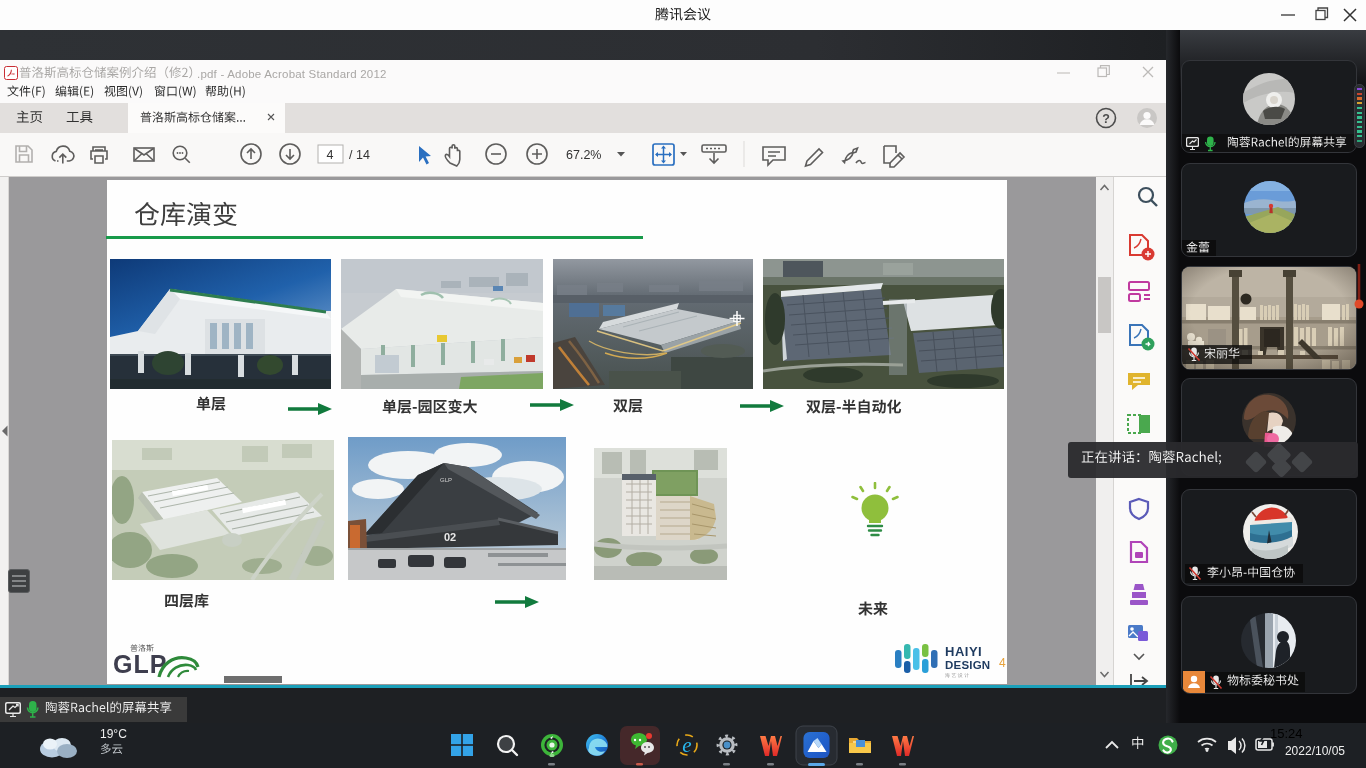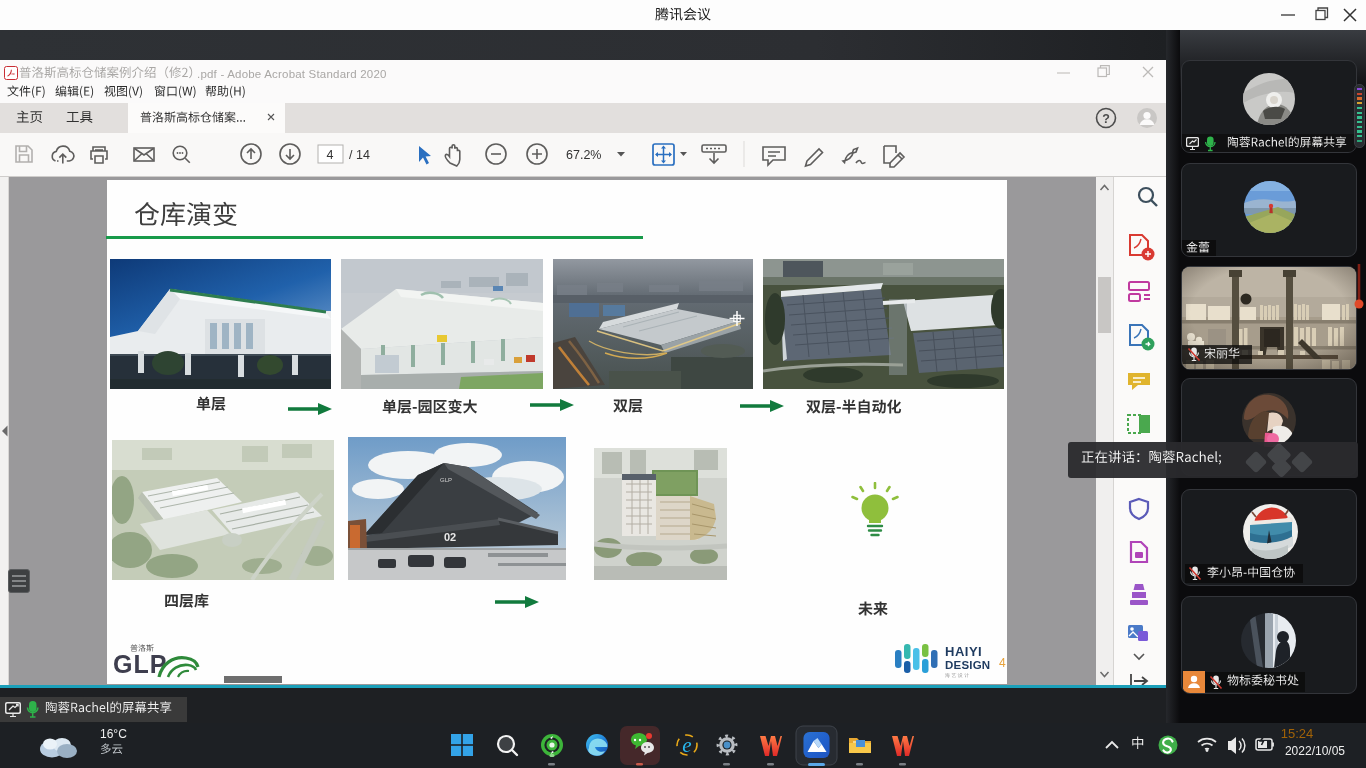--- a/index.html
+++ b/index.html
@@ -22,21 +22,21 @@
     <div class="ab" style="left:0;top:60px;width:1166px;height:25px;background:#fbfafa"></div>
     <svg class="ab" style="left:4px;top:66px" width="14" height="14" viewBox="0 0 14 14">
 <rect x="0.5" y="0.5" width="13" height="13" rx="2" fill="#fff" stroke="#c92e34" stroke-width="1"></rect>
 <path d="M3 10c1.5-.5 3-2.5 3.6-4.5.3-1.2.1-2 .6-2s.8.8.5 2c-.3 1.4-1.5 3.5-2.8 4.4-.8.5-1.9.6-1.9.1zM6 8c1.3-.6 3.3-.8 4.3-.4.9.3.6 1-.2.9C9 8.4 7 8.2 6 8z" fill="#c92e34"></path>
 </svg>
     <div style="position:absolute;left:19px;top:66px">
       <svg width="182" height="13" viewBox="0 0 182 13" style="display:block;overflow:visible">
         <path transform="translate(0 11.0)" fill="#a9a7a5" d="M1.9 -7.7C2.3 -7.2 2.7 -6.4 2.9 -5.9L3.7 -6.2C3.6 -6.7 3.1 -7.5 2.7 -8.0ZM9.7 -8.1C9.5 -7.5 9.0 -6.6 8.7 -6.1L9.4 -5.9C9.8 -6.4 10.2 -7.1 10.6 -7.8ZM8.6 -10.5C8.4 -10.1 8.1 -9.4 7.8 -9.0L4.1 -9.0L4.6 -9.2C4.5 -9.6 4.1 -10.1 3.7 -10.5L2.9 -10.2C3.2 -9.9 3.6 -9.4 3.7 -9.0L1.4 -9.0L1.4 -8.2L4.5 -8.2L4.5 -5.7L0.7 -5.7L0.7 -5.0L11.9 -5.0L11.9 -5.7L7.9 -5.7L7.9 -8.2L11.3 -8.2L11.3 -9.0L8.8 -9.0C9.0 -9.3 9.3 -9.8 9.6 -10.2ZM5.4 -8.2L7.0 -8.2L7.0 -5.7L5.4 -5.7ZM3.3 -1.5L9.3 -1.5L9.3 -0.2L3.3 -0.2ZM3.3 -2.2L3.3 -3.4L9.3 -3.4L9.3 -2.2ZM2.4 -4.2L2.4 1.0L3.3 1.0L3.3 0.6L9.3 0.6L9.3 0.9L10.2 0.9L10.2 -4.2ZM13.3 0.2L14.2 0.8C14.8 -0.3 15.5 -1.7 16.1 -2.9L15.4 -3.5C14.7 -2.2 13.9 -0.7 13.3 0.2ZM13.6 -9.7C14.4 -9.3 15.4 -8.8 15.9 -8.3L16.4 -9.1C15.9 -9.5 14.9 -10.1 14.2 -10.4ZM13.0 -6.3C13.8 -6.0 14.8 -5.4 15.2 -5.0L15.8 -5.8C15.3 -6.2 14.3 -6.7 13.5 -7.0ZM18.9 -10.5C18.3 -8.9 17.2 -7.4 15.9 -6.4C16.1 -6.3 16.5 -6.0 16.7 -5.8C17.2 -6.3 17.7 -6.8 18.2 -7.5C18.6 -6.8 19.1 -6.2 19.7 -5.6C18.6 -4.8 17.3 -4.1 15.9 -3.7C16.1 -3.6 16.3 -3.2 16.4 -3.0C16.8 -3.1 17.1 -3.2 17.5 -3.4L17.5 1.0L18.4 1.0L18.4 0.5L22.4 0.5L22.4 1.0L23.3 1.0L23.3 -3.4C23.6 -3.3 23.8 -3.2 24.1 -3.2C24.2 -3.4 24.5 -3.8 24.7 -4.0C23.2 -4.3 22.0 -4.9 21.0 -5.6C22.0 -6.5 22.7 -7.6 23.2 -8.9L22.6 -9.2L22.4 -9.2L19.3 -9.2C19.5 -9.5 19.6 -9.9 19.8 -10.3ZM18.4 -0.3L18.4 -2.8L22.4 -2.8L22.4 -0.3ZM18.0 -3.6C18.8 -4.0 19.6 -4.5 20.4 -5.0C21.1 -4.5 21.9 -4.0 22.9 -3.6ZM21.9 -8.3C21.5 -7.5 21.0 -6.8 20.3 -6.2C19.6 -6.8 19.1 -7.5 18.7 -8.2L18.8 -8.3ZM27.2 -1.8C26.9 -1.0 26.3 -0.2 25.6 0.3C25.9 0.5 26.2 0.7 26.4 0.9C27.0 0.3 27.7 -0.6 28.1 -1.5ZM28.9 -1.4C29.4 -0.9 29.9 -0.2 30.1 0.2L30.9 -0.2C30.6 -0.6 30.1 -1.3 29.7 -1.8ZM29.8 -10.4L29.8 -8.8L27.6 -8.8L27.6 -10.4L26.7 -10.4L26.7 -8.8L25.7 -8.8L25.7 -8.0L26.7 -8.0L26.7 -2.9L25.5 -2.9L25.5 -2.1L31.7 -2.1L31.7 -2.9L30.7 -2.9L30.7 -8.0L31.6 -8.0L31.6 -8.8L30.7 -8.8L30.7 -10.4ZM27.6 -8.0L29.8 -8.0L29.8 -6.9L27.6 -6.9ZM27.6 -6.1L29.8 -6.1L29.8 -4.9L27.6 -4.9ZM27.6 -4.2L29.8 -4.2L29.8 -2.9L27.6 -2.9ZM32.1 -9.2L32.1 -4.9C32.1 -2.9 31.9 -1.0 30.4 0.6C30.7 0.8 30.9 1.0 31.1 1.2C32.7 -0.5 33.0 -2.6 33.0 -4.9L33.0 -5.4L34.8 -5.4L34.8 1.0L35.7 1.0L35.7 -5.4L37.0 -5.4L37.0 -6.3L33.0 -6.3L33.0 -8.6C34.4 -8.9 35.9 -9.3 36.9 -9.8L36.2 -10.5C35.2 -10.0 33.5 -9.5 32.1 -9.2ZM41.1 -7.0L46.5 -7.0L46.5 -5.9L41.1 -5.9ZM40.1 -7.7L40.1 -5.2L47.5 -5.2L47.5 -7.7ZM43.0 -10.3L43.4 -9.2L38.2 -9.2L38.2 -8.4L49.2 -8.4L49.2 -9.2L44.4 -9.2C44.3 -9.6 44.1 -10.1 43.9 -10.5ZM38.7 -4.5L38.7 1.0L39.6 1.0L39.6 -3.7L47.9 -3.7L47.9 0.0C47.9 0.2 47.8 0.2 47.7 0.2C47.5 0.2 46.9 0.2 46.4 0.2C46.5 0.4 46.6 0.7 46.7 0.9C47.5 0.9 48.0 0.9 48.4 0.8C48.7 0.7 48.8 0.5 48.8 0.0L48.8 -4.5ZM41.0 -2.9L41.0 0.3L41.9 0.3L41.9 -0.4L46.3 -0.4L46.3 -2.9ZM41.9 -2.2L45.5 -2.2L45.5 -1.1L41.9 -1.1ZM55.8 -9.6L55.8 -8.7L61.3 -8.7L61.3 -9.6ZM59.7 -4.1C60.3 -2.8 60.9 -1.2 61.1 -0.2L62.0 -0.5C61.8 -1.5 61.1 -3.1 60.5 -4.3ZM56.1 -4.3C55.8 -3.0 55.2 -1.6 54.5 -0.7C54.8 -0.6 55.1 -0.4 55.3 -0.2C56.0 -1.2 56.6 -2.6 57.0 -4.1ZM55.3 -6.6L55.3 -5.7L58.0 -5.7L58.0 -0.2C58.0 -0.1 57.9 -0.0 57.7 0.0C57.5 0.0 57.0 0.0 56.3 -0.0C56.4 0.3 56.6 0.7 56.6 1.0C57.5 1.0 58.1 0.9 58.4 0.8C58.8 0.6 58.9 0.3 58.9 -0.2L58.9 -5.7L62.0 -5.7L62.0 -6.6ZM52.5 -10.5L52.5 -7.9L50.6 -7.9L50.6 -7.0L52.3 -7.0C51.9 -5.4 51.1 -3.6 50.3 -2.7C50.5 -2.5 50.7 -2.1 50.8 -1.8C51.5 -2.6 52.1 -3.9 52.5 -5.3L52.5 1.0L53.5 1.0L53.5 -5.6C53.9 -4.9 54.4 -4.2 54.6 -3.8L55.1 -4.5C54.9 -4.9 53.8 -6.2 53.5 -6.6L53.5 -7.0L55.1 -7.0L55.1 -7.9L53.5 -7.9L53.5 -10.5ZM68.7 -10.5C67.5 -8.5 65.2 -6.7 62.9 -5.7C63.1 -5.5 63.4 -5.1 63.6 -4.9C64.2 -5.2 64.8 -5.5 65.4 -5.9L65.4 -1.0C65.4 0.4 65.9 0.7 67.6 0.7C68.0 0.7 70.8 0.7 71.2 0.7C72.8 0.7 73.2 0.2 73.3 -1.8C73.0 -1.8 72.6 -2.0 72.4 -2.1C72.3 -0.6 72.1 -0.2 71.2 -0.2C70.6 -0.2 68.1 -0.2 67.6 -0.2C66.5 -0.2 66.3 -0.4 66.3 -1.0L66.3 -5.2L71.1 -5.2C71.0 -3.7 70.9 -3.0 70.7 -2.8C70.6 -2.8 70.5 -2.7 70.3 -2.7C70.1 -2.7 69.4 -2.7 68.7 -2.8C68.8 -2.6 69.0 -2.2 69.0 -2.0C69.7 -1.9 70.3 -1.9 70.7 -2.0C71.1 -2.0 71.3 -2.0 71.5 -2.3C71.8 -2.6 71.9 -3.5 72.0 -5.6C72.0 -5.8 72.0 -6.1 72.0 -6.1L65.6 -6.1C66.8 -6.9 67.9 -7.9 68.8 -9.0C70.3 -7.2 72.0 -6.1 74.0 -5.1C74.1 -5.3 74.4 -5.7 74.6 -5.9C72.6 -6.8 70.8 -7.9 69.3 -9.7L69.6 -10.1ZM78.6 -9.4C79.2 -8.8 79.8 -8.1 80.0 -7.6L80.7 -8.1C80.4 -8.6 79.8 -9.3 79.3 -9.8ZM80.9 -6.7L80.9 -5.9L83.3 -5.9C82.5 -5.0 81.5 -4.3 80.5 -3.7C80.7 -3.5 81.0 -3.2 81.1 -3.0C81.5 -3.2 81.8 -3.4 82.1 -3.6L82.1 1.0L82.9 1.0L82.9 0.3L85.6 0.3L85.6 0.9L86.4 0.9L86.4 -4.5L83.1 -4.5C83.6 -4.9 84.0 -5.4 84.4 -5.9L87.0 -5.9L87.0 -6.7L85.1 -6.7C85.8 -7.7 86.4 -8.7 86.9 -9.9L86.0 -10.1C85.8 -9.5 85.5 -9.0 85.2 -8.4L85.2 -9.1L83.8 -9.1L83.8 -10.5L82.9 -10.5L82.9 -9.1L81.3 -9.1L81.3 -8.3L82.9 -8.3L82.9 -6.7ZM83.8 -8.3L85.1 -8.3C84.8 -7.7 84.4 -7.2 84.0 -6.7L83.8 -6.7ZM82.9 -1.8L85.6 -1.8L85.6 -0.5L82.9 -0.5ZM82.9 -2.5L82.9 -3.7L85.6 -3.7L85.6 -2.5ZM79.3 0.6C79.5 0.3 79.8 0.1 81.6 -1.0C81.5 -1.2 81.4 -1.5 81.3 -1.7L80.1 -1.0L80.1 -6.5L78.1 -6.5L78.1 -5.6L79.3 -5.6L79.3 -1.2C79.3 -0.7 79.0 -0.4 78.9 -0.2C79.0 -0.1 79.2 0.3 79.3 0.6ZM77.7 -10.5C77.2 -8.6 76.3 -6.7 75.3 -5.4C75.5 -5.2 75.7 -4.7 75.8 -4.5C76.1 -5.0 76.4 -5.5 76.7 -6.0L76.7 1.0L77.6 1.0L77.6 -7.7C77.9 -8.5 78.2 -9.4 78.5 -10.3ZM88.2 -2.9L88.2 -2.1L92.5 -2.1C91.4 -1.1 89.6 -0.3 87.9 0.1C88.1 0.2 88.4 0.6 88.5 0.8C90.2 0.4 92.1 -0.6 93.2 -1.8L93.2 1.0L94.2 1.0L94.2 -1.8C95.4 -0.6 97.3 0.4 99.0 0.9C99.2 0.6 99.5 0.2 99.7 0.1C98.0 -0.3 96.1 -1.1 95.0 -2.1L99.4 -2.1L99.4 -2.9L94.2 -2.9L94.2 -3.9L93.2 -3.9L93.2 -2.9ZM92.9 -10.3L93.3 -9.6L88.5 -9.6L88.5 -7.8L89.4 -7.8L89.4 -8.8L98.2 -8.8L98.2 -7.8L99.1 -7.8L99.1 -9.6L94.3 -9.6C94.2 -9.9 93.9 -10.3 93.7 -10.6ZM95.8 -6.7C95.4 -6.1 94.8 -5.7 94.0 -5.3C93.2 -5.5 92.2 -5.7 91.3 -5.8C91.6 -6.1 91.9 -6.4 92.2 -6.7ZM89.9 -5.3C90.8 -5.2 91.8 -5.0 92.7 -4.9C91.5 -4.5 90.0 -4.3 88.3 -4.2C88.4 -4.0 88.5 -3.7 88.6 -3.5C90.9 -3.6 92.8 -4.0 94.2 -4.5C95.8 -4.2 97.2 -3.8 98.2 -3.4L99.0 -4.1C98.0 -4.4 96.7 -4.8 95.2 -5.1C95.9 -5.5 96.4 -6.0 96.8 -6.7L99.2 -6.7L99.2 -7.5L92.9 -7.5C93.2 -7.8 93.4 -8.1 93.6 -8.3L92.8 -8.6C92.5 -8.2 92.2 -7.9 91.9 -7.5L88.3 -7.5L88.3 -6.7L91.2 -6.7C90.8 -6.2 90.3 -5.7 89.9 -5.3ZM108.6 -9.1L108.6 -2.1L109.5 -2.1L109.5 -9.1ZM110.7 -10.4L110.7 -0.3C110.7 -0.1 110.6 -0.0 110.4 0.0C110.2 0.0 109.5 0.0 108.8 -0.0C108.9 0.2 109.0 0.7 109.1 0.9C110.0 0.9 110.7 0.9 111.0 0.7C111.4 0.6 111.5 0.3 111.5 -0.3L111.5 -10.4ZM104.5 -3.6C104.9 -3.3 105.4 -2.9 105.8 -2.5C105.2 -1.2 104.5 -0.3 103.6 0.3C103.8 0.5 104.0 0.8 104.2 1.0C106.1 -0.3 107.4 -2.9 107.8 -6.9L107.3 -7.1L107.1 -7.0L105.5 -7.0C105.7 -7.7 105.8 -8.3 106.0 -8.9L108.1 -8.9L108.1 -9.8L103.7 -9.8L103.7 -8.9L105.0 -8.9C104.7 -6.9 104.0 -5.1 103.1 -3.8C103.3 -3.7 103.7 -3.4 103.8 -3.2C104.4 -4.0 104.9 -5.0 105.2 -6.2L106.8 -6.2C106.7 -5.1 106.5 -4.2 106.2 -3.4C105.8 -3.7 105.4 -4.0 105.0 -4.3ZM102.7 -10.5C102.2 -8.7 101.4 -6.9 100.4 -5.7C100.6 -5.4 100.8 -4.9 100.9 -4.7C101.2 -5.1 101.5 -5.6 101.8 -6.0L101.8 1.0L102.7 1.0L102.7 -7.8C103.0 -8.6 103.3 -9.4 103.5 -10.2ZM120.7 -5.6L120.7 1.0L121.6 1.0L121.6 -5.6ZM116.0 -5.6L116.0 -4.0C116.0 -2.5 115.7 -0.9 113.4 0.3C113.6 0.5 114.0 0.8 114.1 1.0C116.7 -0.3 117.0 -2.3 117.0 -4.0L117.0 -5.6ZM118.7 -10.6C117.6 -8.6 115.2 -6.8 112.9 -6.0C113.1 -5.7 113.3 -5.3 113.4 -5.1C115.4 -5.9 117.4 -7.4 118.8 -9.0C120.0 -7.4 122.0 -5.9 124.0 -5.2C124.2 -5.5 124.5 -5.9 124.7 -6.1C122.6 -6.7 120.4 -8.2 119.3 -9.8L119.5 -10.1ZM125.5 -0.7L125.7 0.2C126.9 -0.1 128.5 -0.5 130.1 -0.9L130.0 -1.7C128.3 -1.3 126.6 -0.9 125.5 -0.7ZM125.8 -5.3C125.9 -5.4 126.2 -5.5 128.0 -5.7C127.4 -4.8 126.8 -4.2 126.5 -3.9C126.2 -3.5 125.8 -3.2 125.6 -3.1C125.7 -2.9 125.8 -2.5 125.8 -2.3C126.1 -2.4 126.6 -2.6 130.1 -3.3C130.1 -3.5 130.1 -3.8 130.1 -4.0L127.2 -3.5C128.2 -4.6 129.2 -6.0 130.1 -7.3L129.4 -7.8C129.1 -7.4 128.8 -6.9 128.6 -6.5L126.7 -6.3C127.5 -7.4 128.3 -8.7 128.8 -10.1L128.0 -10.5C127.5 -9.0 126.5 -7.3 126.2 -6.9C125.9 -6.5 125.7 -6.2 125.4 -6.2C125.6 -5.9 125.7 -5.5 125.8 -5.3ZM130.7 -4.2L130.7 1.0L131.6 1.0L131.6 0.4L135.5 0.4L135.5 0.9L136.4 0.9L136.4 -4.2ZM131.6 -0.5L131.6 -3.3L135.5 -3.3L135.5 -0.5ZM130.2 -9.9L130.2 -9.0L132.3 -9.0C132.1 -7.5 131.6 -6.1 129.8 -5.3C130.0 -5.2 130.3 -4.9 130.4 -4.6C132.3 -5.5 133.0 -7.2 133.3 -9.0L135.6 -9.0C135.5 -7.0 135.4 -6.1 135.2 -5.9C135.1 -5.8 135.0 -5.8 134.8 -5.8C134.6 -5.8 134.1 -5.8 133.5 -5.8C133.7 -5.6 133.8 -5.2 133.8 -5.0C134.3 -4.9 134.9 -4.9 135.2 -5.0C135.5 -5.0 135.8 -5.1 136.0 -5.3C136.3 -5.7 136.4 -6.7 136.6 -9.5C136.6 -9.6 136.6 -9.9 136.6 -9.9ZM146.2 -4.8C146.2 -2.3 147.2 -0.3 148.7 1.2L149.4 0.8C148.0 -0.7 147.1 -2.5 147.1 -4.8C147.1 -7.0 148.0 -8.8 149.4 -10.3L148.7 -10.7C147.2 -9.2 146.2 -7.2 146.2 -4.8ZM158.7 -4.8C158.1 -4.2 156.8 -3.6 155.7 -3.2C155.8 -3.1 156.1 -2.9 156.2 -2.7C157.4 -3.1 158.7 -3.7 159.4 -4.5ZM159.9 -3.6C159.1 -2.7 157.4 -2.0 155.8 -1.6C156.0 -1.5 156.2 -1.2 156.3 -1.0C158.0 -1.5 159.7 -2.2 160.6 -3.3ZM161.1 -2.2C160.0 -1.0 157.7 -0.2 155.2 0.2C155.3 0.4 155.6 0.7 155.7 1.0C158.3 0.5 160.7 -0.4 161.9 -1.9ZM153.8 -7.0L153.8 -1.0L154.6 -1.0L154.6 -7.0ZM156.9 -8.3L160.4 -8.3C160.0 -7.7 159.4 -7.1 158.7 -6.6C157.9 -7.1 157.3 -7.7 156.9 -8.3ZM157.1 -10.5C156.5 -9.2 155.6 -7.9 154.6 -7.0C154.8 -6.9 155.2 -6.6 155.3 -6.5C155.7 -6.8 156.1 -7.2 156.5 -7.7C156.8 -7.2 157.3 -6.7 157.9 -6.2C156.9 -5.7 155.8 -5.3 154.6 -5.1C154.8 -4.9 155.0 -4.6 155.1 -4.4C156.3 -4.6 157.6 -5.1 158.6 -5.7C159.4 -5.2 160.4 -4.7 161.6 -4.5C161.7 -4.7 162.0 -5.0 162.2 -5.2C161.1 -5.4 160.2 -5.7 159.4 -6.2C160.3 -6.9 161.1 -7.8 161.6 -8.9L161.1 -9.2L160.9 -9.1L157.4 -9.1C157.6 -9.5 157.8 -9.9 157.9 -10.3ZM152.9 -10.4C152.3 -8.5 151.3 -6.6 150.2 -5.3C150.4 -5.1 150.7 -4.6 150.7 -4.4C151.2 -4.9 151.5 -5.4 151.9 -6.0L151.9 1.0L152.8 1.0L152.8 -7.7C153.2 -8.5 153.5 -9.3 153.8 -10.2ZM163.1 0.0L168.8 0.0L168.8 -1.0L166.3 -1.0C165.8 -1.0 165.2 -0.9 164.8 -0.9C166.9 -2.9 168.4 -4.8 168.4 -6.6C168.4 -8.3 167.3 -9.3 165.7 -9.3C164.5 -9.3 163.7 -8.8 163.0 -8.0L163.7 -7.3C164.2 -8.0 164.8 -8.4 165.6 -8.4C166.7 -8.4 167.2 -7.6 167.2 -6.6C167.2 -5.0 165.9 -3.2 163.1 -0.7ZM173.2 -4.8C173.2 -7.2 172.3 -9.2 170.8 -10.7L170.0 -10.3C171.4 -8.8 172.3 -7.0 172.3 -4.8C172.3 -2.5 171.4 -0.7 170.0 0.8L170.8 1.2C172.3 -0.3 173.2 -2.3 173.2 -4.8Z"></path>
       </svg>
     </div>
-    <div class="ab" style="left:197px;top:68px;font:11.5px 'Liberation Sans';color:#a9a7a5;letter-spacing:0.2px">.pdf - Adobe Acrobat Standard 2020</div>
+    <div class="ab" style="left:197px;top:68px;font:11.5px 'Liberation Sans';color:#a9a7a5;letter-spacing:0.2px">.pdf - Adobe Acrobat Standard 2012</div>
     <svg class="ab" style="left:1050px;top:62px" width="110" height="20" viewBox="0 0 110 20">
 <path d="M7 11h13" stroke="#c9c7c5" stroke-width="1.3" fill="none"></path>
 <rect x="48" y="6" width="8.5" height="8.5" fill="none" stroke="#bcbab8" stroke-width="1.2"></rect>
 <path d="M50.5 6v-2.3h8.8v8.8h-2.3" fill="none" stroke="#bcbab8" stroke-width="1.2"></path>
 <path d="M93 5l10 10M103 5l-10 10" stroke="#bcbab8" stroke-width="1.3" fill="none"></path>
 </svg>
     <div class="ab" style="left:0;top:85px;width:1166px;height:18px;background:#fbfafa"></div>
     <div style="position:absolute;left:7px;top:85px">
       <svg width="39" height="13" viewBox="0 0 39 13" style="display:block;overflow:visible">
         <path transform="translate(0 10.6)" fill="#2d2d2d" d="M5.1 -9.9C5.4 -9.3 5.8 -8.5 6.0 -8.0L7.0 -8.3C6.8 -8.8 6.4 -9.6 6.0 -10.2ZM0.6 -8.0L0.6 -7.1L2.5 -7.1C3.2 -5.3 4.1 -3.7 5.4 -2.4C4.0 -1.3 2.4 -0.5 0.4 0.1C0.6 0.3 0.9 0.7 1.0 0.9C3.0 0.3 4.7 -0.6 6.0 -1.8C7.4 -0.6 9.0 0.3 11.0 0.9C11.1 0.6 11.4 0.2 11.6 0.0C9.7 -0.4 8.1 -1.3 6.7 -2.4C7.9 -3.6 8.9 -5.2 9.6 -7.1L11.4 -7.1L11.4 -8.0ZM6.0 -3.0C4.9 -4.2 4.0 -5.5 3.4 -7.1L8.5 -7.1C7.9 -5.5 7.1 -4.1 6.0 -3.0ZM15.8 -4.1L15.8 -3.2L19.2 -3.2L19.2 1.0L20.1 1.0L20.1 -3.2L23.4 -3.2L23.4 -4.1L20.1 -4.1L20.1 -6.7L22.9 -6.7L22.9 -7.6L20.1 -7.6L20.1 -9.9L19.2 -9.9L19.2 -7.6L17.6 -7.6C17.8 -8.2 17.9 -8.7 18.0 -9.3L17.2 -9.5C16.9 -7.9 16.4 -6.4 15.7 -5.4C15.9 -5.3 16.3 -5.0 16.5 -4.9C16.8 -5.4 17.1 -6.0 17.4 -6.7L19.2 -6.7L19.2 -4.1ZM15.2 -10.0C14.6 -8.2 13.5 -6.4 12.4 -5.2C12.5 -5.0 12.8 -4.6 12.9 -4.4C13.3 -4.8 13.6 -5.2 14.0 -5.8L14.0 0.9L14.9 0.9L14.9 -7.2C15.3 -8.0 15.7 -8.9 16.1 -9.8ZM26.9 2.4L27.5 2.1C26.5 0.3 26.0 -1.7 26.0 -3.7C26.0 -5.8 26.5 -7.8 27.5 -9.5L26.9 -9.8C25.8 -8.0 25.1 -6.1 25.1 -3.7C25.1 -1.4 25.8 0.6 26.9 2.4ZM29.3 0.0L30.4 0.0L30.4 -3.9L33.7 -3.9L33.7 -4.9L30.4 -4.9L30.4 -7.9L34.3 -7.9L34.3 -8.8L29.3 -8.8ZM35.9 2.4C37.0 0.6 37.6 -1.4 37.6 -3.7C37.6 -6.1 37.0 -8.0 35.9 -9.8L35.2 -9.5C36.2 -7.8 36.7 -5.8 36.7 -3.7C36.7 -1.7 36.2 0.3 35.2 2.1Z"></path>
@@ -816,21 +816,21 @@
         <path transform="translate(0 11.9)" fill="#f2f2f2" d="M2.5 -6.9L2.5 -0.5L0.7 -0.5L0.7 0.5L12.8 0.5L12.8 -0.5L7.6 -0.5L7.6 -4.8L11.9 -4.8L11.9 -5.8L7.6 -5.8L7.6 -9.4L12.4 -9.4L12.4 -10.4L1.2 -10.4L1.2 -9.4L6.6 -9.4L6.6 -0.5L3.6 -0.5L3.6 -6.9ZM18.8 -11.3C18.6 -10.7 18.3 -9.9 18.1 -9.2L14.4 -9.2L14.4 -8.3L17.6 -8.3C16.8 -6.5 15.6 -4.9 14.0 -3.9C14.2 -3.6 14.4 -3.2 14.5 -2.9C15.1 -3.3 15.6 -3.8 16.1 -4.3L16.1 1.0L17.1 1.0L17.1 -5.5C17.8 -6.4 18.3 -7.3 18.8 -8.3L26.2 -8.3L26.2 -9.2L19.2 -9.2C19.4 -9.9 19.6 -10.5 19.8 -11.1ZM21.6 -7.6L21.6 -5.0L18.5 -5.0L18.5 -4.0L21.6 -4.0L21.6 -0.2L18.0 -0.2L18.0 0.8L26.2 0.8L26.2 -0.2L22.6 -0.2L22.6 -4.0L25.6 -4.0L25.6 -5.0L22.6 -5.0L22.6 -7.6ZM28.4 -10.5C29.1 -9.9 30.0 -8.9 30.4 -8.4L31.1 -9.0C30.7 -9.6 29.8 -10.5 29.1 -11.1ZM27.6 -7.1L27.6 -6.1L29.4 -6.1L29.4 -1.4C29.4 -0.8 29.0 -0.4 28.8 -0.2C29.0 0.0 29.2 0.5 29.3 0.7C29.5 0.5 29.8 0.2 32.1 -1.6C32.0 -1.7 31.8 -2.1 31.7 -2.4L30.4 -1.5L30.4 -7.1ZM37.0 -7.7L37.0 -4.5L34.6 -4.5L34.7 -5.2L34.7 -7.7ZM33.6 -11.3L33.6 -8.7L31.8 -8.7L31.8 -7.7L33.6 -7.7L33.6 -5.2L33.6 -4.5L31.5 -4.5L31.5 -3.5L33.6 -3.5C33.4 -2.0 32.9 -0.6 31.7 0.4C31.9 0.6 32.3 0.9 32.5 1.1C33.9 -0.1 34.4 -1.7 34.6 -3.5L37.0 -3.5L37.0 1.1L38.1 1.1L38.1 -3.5L39.9 -3.5L39.9 -4.5L38.1 -4.5L38.1 -7.7L39.7 -7.7L39.7 -8.7L38.1 -8.7L38.1 -11.4L37.0 -11.4L37.0 -8.7L34.7 -8.7L34.7 -11.3ZM41.8 -10.4C42.5 -9.8 43.4 -8.9 43.8 -8.3L44.5 -9.1C44.1 -9.6 43.2 -10.4 42.5 -11.0ZM46.1 -4.0L46.1 1.1L47.1 1.1L47.1 0.5L51.6 0.5L51.6 1.0L52.7 1.0L52.7 -4.0L49.9 -4.0L49.9 -6.2L53.4 -6.2L53.4 -7.2L49.9 -7.2L49.9 -9.8C50.9 -10.0 51.9 -10.2 52.7 -10.4L52.0 -11.2C50.5 -10.7 47.7 -10.3 45.4 -10.1C45.5 -9.9 45.7 -9.5 45.7 -9.2C46.7 -9.3 47.8 -9.5 48.9 -9.6L48.9 -7.2L45.4 -7.2L45.4 -6.2L48.9 -6.2L48.9 -4.0ZM47.1 -0.4L47.1 -3.0L51.6 -3.0L51.6 -0.4ZM41.1 -7.1L41.1 -6.1L43.0 -6.1L43.0 -1.4C43.0 -0.8 42.5 -0.3 42.2 -0.1C42.4 0.1 42.7 0.5 42.8 0.7C43.0 0.4 43.4 0.1 45.7 -1.7C45.6 -1.9 45.4 -2.3 45.3 -2.5L43.9 -1.5L43.9 -7.1ZM57.4 -6.6C57.9 -6.6 58.4 -7.0 58.4 -7.6C58.4 -8.2 57.9 -8.6 57.4 -8.6C56.8 -8.6 56.3 -8.2 56.3 -7.6C56.3 -7.0 56.8 -6.6 57.4 -6.6ZM57.4 0.1C57.9 0.1 58.4 -0.4 58.4 -1.0C58.4 -1.6 57.9 -2.0 57.4 -2.0C56.8 -2.0 56.3 -1.6 56.3 -1.0C56.3 -0.4 56.8 0.1 57.4 0.1ZM73.8 -11.4C73.3 -9.7 72.5 -8.0 71.5 -7.0C71.7 -6.8 72.1 -6.5 72.3 -6.4C72.8 -7.0 73.3 -7.7 73.7 -8.6L79.2 -8.6C79.1 -2.6 78.9 -0.4 78.6 0.0C78.5 0.2 78.3 0.2 78.1 0.2C77.8 0.2 77.2 0.2 76.5 0.2C76.7 0.4 76.7 0.8 76.8 1.1C77.4 1.1 78.1 1.1 78.5 1.1C78.9 1.0 79.2 0.9 79.4 0.5C79.9 -0.1 80.0 -2.2 80.1 -8.9C80.1 -9.1 80.1 -9.4 80.1 -9.4L74.1 -9.4C74.4 -10.0 74.6 -10.6 74.7 -11.2ZM73.1 -3.6L73.1 -1.1L78.1 -1.1L78.1 -3.6L77.2 -3.6L77.2 -1.9L76.0 -1.9L76.0 -4.2L78.4 -4.2L78.4 -4.9L76.0 -4.9L76.0 -6.4L78.0 -6.4L78.0 -7.1L74.7 -7.1C74.9 -7.4 75.0 -7.8 75.1 -8.1L74.3 -8.2C74.0 -7.4 73.5 -6.4 72.7 -5.6C73.0 -5.5 73.2 -5.3 73.4 -5.1C73.7 -5.5 74.0 -5.9 74.3 -6.4L75.2 -6.4L75.2 -4.9L72.8 -4.9L72.8 -4.2L75.2 -4.2L75.2 -1.9L73.9 -1.9L73.9 -3.6ZM68.5 -10.8L68.5 1.0L69.4 1.0L69.4 -9.9L71.2 -9.9C70.9 -9.0 70.5 -7.8 70.1 -6.8C71.1 -5.8 71.3 -4.8 71.3 -4.1C71.3 -3.7 71.3 -3.3 71.1 -3.1C70.9 -3.1 70.8 -3.0 70.6 -3.0C70.4 -3.0 70.1 -3.0 69.8 -3.0C69.9 -2.8 70.0 -2.4 70.0 -2.1C70.3 -2.1 70.7 -2.1 71.0 -2.1C71.3 -2.2 71.5 -2.3 71.7 -2.4C72.1 -2.7 72.3 -3.3 72.3 -4.0C72.2 -4.8 72.0 -5.8 71.0 -6.9C71.4 -8.0 72.0 -9.3 72.4 -10.4L71.7 -10.8L71.6 -10.8ZM85.4 -6.9C84.8 -6.2 83.7 -5.4 82.6 -5.0C82.8 -4.8 83.1 -4.5 83.3 -4.3C84.3 -4.8 85.5 -5.7 86.3 -6.6ZM89.2 -6.4C90.2 -5.8 91.5 -4.9 92.2 -4.3L92.9 -4.9C92.2 -5.5 91.0 -6.4 90.0 -6.9ZM87.6 -6.4C86.3 -4.6 83.9 -3.1 81.5 -2.3C81.8 -2.0 82.0 -1.7 82.1 -1.5C82.8 -1.7 83.4 -2.0 84.1 -2.3L84.1 1.1L85.0 1.1L85.0 0.6L90.6 0.6L90.6 1.1L91.6 1.1L91.6 -2.3C92.1 -2.1 92.7 -1.8 93.3 -1.6C93.5 -1.9 93.8 -2.2 94.0 -2.5C91.8 -3.2 89.8 -4.1 88.2 -5.6L88.5 -6.0ZM85.0 -0.2L85.0 -2.2L90.6 -2.2L90.6 -0.2ZM85.4 -3.1C86.2 -3.6 87.0 -4.3 87.7 -5.0C88.5 -4.2 89.3 -3.6 90.2 -3.1ZM86.8 -9.1C87.0 -8.8 87.2 -8.4 87.3 -8.1L82.2 -8.1L82.2 -5.8L83.2 -5.8L83.2 -7.3L92.4 -7.3L92.4 -5.8L93.3 -5.8L93.3 -8.1L88.5 -8.1C88.3 -8.5 88.0 -8.9 87.8 -9.3ZM81.8 -10.5L81.8 -9.6L84.8 -9.6L84.8 -8.6L85.8 -8.6L85.8 -9.6L89.6 -9.6L89.6 -8.6L90.6 -8.6L90.6 -9.6L93.7 -9.6L93.7 -10.5L90.6 -10.5L90.6 -11.3L89.6 -11.3L89.6 -10.5L85.8 -10.5L85.8 -11.3L84.8 -11.3L84.8 -10.5ZM97.1 -5.2L97.1 -8.9L98.8 -8.9C100.3 -8.9 101.2 -8.4 101.2 -7.1C101.2 -5.8 100.3 -5.2 98.8 -5.2ZM101.3 0.0L102.7 0.0L100.2 -4.3C101.5 -4.7 102.4 -5.6 102.4 -7.1C102.4 -9.2 101.0 -9.9 99.0 -9.9L95.9 -9.9L95.9 0.0L97.1 0.0L97.1 -4.2L98.9 -4.2ZM106.0 0.2C106.9 0.2 107.7 -0.3 108.4 -0.9L108.5 -0.9L108.6 0.0L109.6 0.0L109.6 -4.5C109.6 -6.3 108.9 -7.5 107.1 -7.5C105.9 -7.5 104.8 -7.0 104.2 -6.6L104.7 -5.7C105.2 -6.1 106.0 -6.5 106.9 -6.5C108.1 -6.5 108.4 -5.6 108.4 -4.6C105.2 -4.3 103.9 -3.5 103.9 -1.9C103.9 -0.6 104.8 0.2 106.0 0.2ZM106.4 -0.8C105.6 -0.8 105.1 -1.1 105.1 -2.0C105.1 -2.9 105.9 -3.5 108.4 -3.8L108.4 -1.8C107.6 -1.1 107.1 -0.8 106.4 -0.8ZM114.8 0.2C115.7 0.2 116.5 -0.2 117.2 -0.7L116.6 -1.6C116.2 -1.2 115.6 -0.9 114.9 -0.9C113.6 -0.9 112.6 -2.0 112.6 -3.7C112.6 -5.3 113.6 -6.5 115.0 -6.5C115.5 -6.5 116.0 -6.2 116.4 -5.8L117.0 -6.7C116.5 -7.1 115.9 -7.5 114.9 -7.5C113.0 -7.5 111.4 -6.1 111.4 -3.7C111.4 -1.2 112.9 0.2 114.8 0.2ZM118.8 0.0L120.0 0.0L120.0 -5.3C120.8 -6.1 121.3 -6.4 122.0 -6.4C123.0 -6.4 123.4 -5.9 123.4 -4.5L123.4 0.0L124.7 0.0L124.7 -4.6C124.7 -6.5 124.0 -7.5 122.4 -7.5C121.4 -7.5 120.7 -7.0 120.0 -6.3L120.0 -7.8L120.0 -10.7L118.8 -10.7ZM130.0 0.2C131.0 0.2 131.7 -0.1 132.4 -0.6L131.9 -1.4C131.4 -1.0 130.8 -0.8 130.1 -0.8C128.7 -0.8 127.8 -1.8 127.7 -3.4L132.6 -3.4C132.6 -3.6 132.7 -3.8 132.7 -4.1C132.7 -6.2 131.6 -7.5 129.7 -7.5C128.1 -7.5 126.5 -6.0 126.5 -3.7C126.5 -1.2 128.0 0.2 130.0 0.2ZM127.7 -4.3C127.8 -5.7 128.7 -6.5 129.8 -6.5C130.9 -6.5 131.6 -5.7 131.6 -4.3ZM135.8 0.2C136.1 0.2 136.3 0.1 136.5 0.1L136.3 -0.9C136.2 -0.9 136.1 -0.9 136.1 -0.9C135.9 -0.9 135.7 -1.0 135.7 -1.4L135.7 -10.7L134.5 -10.7L134.5 -1.5C134.5 -0.4 134.9 0.2 135.8 0.2ZM138.9 -5.3C139.4 -5.3 139.8 -5.6 139.8 -6.2C139.8 -6.8 139.4 -7.2 138.9 -7.2C138.4 -7.2 138.1 -6.8 138.1 -6.2C138.1 -5.6 138.4 -5.3 138.9 -5.3ZM138.1 2.6C139.3 2.1 140.0 1.0 140.0 -0.3C140.0 -1.2 139.7 -1.7 139.0 -1.7C138.5 -1.7 138.1 -1.4 138.1 -0.8C138.1 -0.3 138.5 0.0 139.0 0.0L139.1 0.0C139.1 0.8 138.6 1.5 137.8 1.8Z"></path>
       </svg>
     </div>
     <div class="ab" style="left:0;top:723px;width:1366px;height:45px;background:#1d2024"></div>
     <svg class="ab" style="left:36px;top:731px" width="44" height="30" viewBox="0 0 44 30">
 <ellipse cx="16" cy="18" rx="12" ry="8.5" fill="#b8cce0"></ellipse>
 <ellipse cx="26" cy="14" rx="9" ry="7" fill="#dce8f2"></ellipse>
 <ellipse cx="31" cy="20" rx="10" ry="7" fill="#9ab0c4"></ellipse>
 <ellipse cx="14" cy="13" rx="7" ry="5.5" fill="#eaf2f8"></ellipse>
 </svg>
-    <div class="ab" style="left:100px;top:727px;font:12px 'Liberation Sans';color:#eee">16°C</div>
+    <div class="ab" style="left:100px;top:727px;font:12px 'Liberation Sans';color:#eee">19°C</div>
     <div style="position:absolute;left:100px;top:743px">
       <svg width="23" height="12" viewBox="0 0 23 12" style="display:block;overflow:visible">
         <path transform="translate(0 10.1)" fill="#c8cdd2" d="M5.2 -9.7C4.5 -8.7 3.1 -7.6 1.3 -6.8C1.5 -6.7 1.7 -6.4 1.9 -6.2C2.9 -6.7 3.8 -7.3 4.6 -7.9L7.8 -7.9C7.2 -7.2 6.4 -6.5 5.5 -6.0C5.1 -6.4 4.5 -6.8 4.1 -7.0L3.4 -6.6C3.9 -6.3 4.4 -6.0 4.8 -5.6C3.5 -5.0 2.2 -4.6 0.9 -4.4C1.0 -4.2 1.2 -3.8 1.3 -3.6C4.3 -4.2 7.7 -5.8 9.2 -8.3L8.6 -8.7L8.4 -8.7L5.4 -8.7C5.7 -8.9 6.0 -9.2 6.2 -9.5ZM7.1 -5.7C6.3 -4.5 4.6 -3.3 2.3 -2.4C2.5 -2.3 2.7 -2.0 2.8 -1.8C4.3 -2.3 5.5 -3.0 6.4 -3.8L9.6 -3.8C9.0 -2.9 8.2 -2.2 7.2 -1.6C6.8 -2.0 6.2 -2.5 5.8 -2.8L5.0 -2.4C5.5 -2.0 6.0 -1.6 6.4 -1.2C4.8 -0.5 2.8 -0.1 0.9 0.1C1.0 0.3 1.2 0.7 1.2 0.9C5.3 0.5 9.2 -0.9 10.9 -4.3L10.3 -4.6L10.1 -4.6L7.3 -4.6C7.6 -4.9 7.8 -5.2 8.1 -5.5ZM13.4 -8.7L13.4 -7.9L21.2 -7.9L21.2 -8.7ZM13.1 0.5C13.6 0.3 14.3 0.3 20.6 -0.3C20.9 0.2 21.1 0.6 21.3 1.0L22.1 0.5C21.6 -0.6 20.4 -2.3 19.4 -3.6L18.6 -3.2C19.1 -2.6 19.6 -1.8 20.1 -1.1L14.3 -0.6C15.2 -1.7 16.1 -3.2 16.9 -4.6L22.4 -4.6L22.4 -5.5L12.1 -5.5L12.1 -4.6L15.7 -4.6C15.0 -3.1 14.0 -1.7 13.7 -1.3C13.3 -0.8 13.1 -0.5 12.8 -0.5C12.9 -0.2 13.1 0.3 13.1 0.5Z"></path>
       </svg>
     </div>
     <svg class="ab" style="left:440px;top:723px" width="500" height="45" viewBox="0 0 500 45">
 <g transform="translate(22,22)">
  <rect x="-11" y="-11" width="10.2" height="10.2" fill="#33a3e8"></rect>
         <rect x="0.8" y="-11" width="10.2" height="10.2" fill="#33a3e8"></rect>
  <rect x="-11" y="0.8" width="10.2" height="10.2" fill="#33a3e8"></rect>
@@ -945,14 +945,14 @@
 <rect x="160" y="18" width="9" height="7" fill="#e8e8e8"></rect>
 <path d="M175 19.5v4" stroke="#e8e8e8" stroke-width="1.8"></path>
 <path d="M166 13l-3.5 5h3l-2 4" stroke="#1d2024" stroke-width="1.6" fill="none"></path>
       </g>
 </svg>
     <div style="position:absolute;left:1131px;top:736px">
       <svg width="14" height="14" viewBox="0 0 14 14" style="display:block;overflow:visible">
         <path transform="translate(0 11.9)" fill="#f0f0f0" d="M6.2 -11.3L6.2 -8.9L1.3 -8.9L1.3 -2.5L2.3 -2.5L2.3 -3.3L6.2 -3.3L6.2 1.1L7.2 1.1L7.2 -3.3L11.1 -3.3L11.1 -2.6L12.2 -2.6L12.2 -8.9L7.2 -8.9L7.2 -11.3ZM2.3 -4.3L2.3 -7.9L6.2 -7.9L6.2 -4.3ZM11.1 -4.3L7.2 -4.3L7.2 -7.9L11.1 -7.9Z"></path>
       </svg>
     </div>
-    <div class="ab" style="left:1270px;top:726px;width:54px;height:15px;font:13px 'Liberation Sans';color:#a16207;text-align:center">15:24</div>
+    <div class="ab" style="left:1270px;top:726px;width:54px;height:15px;font:13px 'Liberation Sans';color:#000000;text-align:left">15:24</div>
     <div class="ab" style="left:1270px;top:744px;width:75px;height:14px;font:12px 'Liberation Sans';color:#eee;text-align:right">2022/10/05</div>
   </div>
 </body></html>

